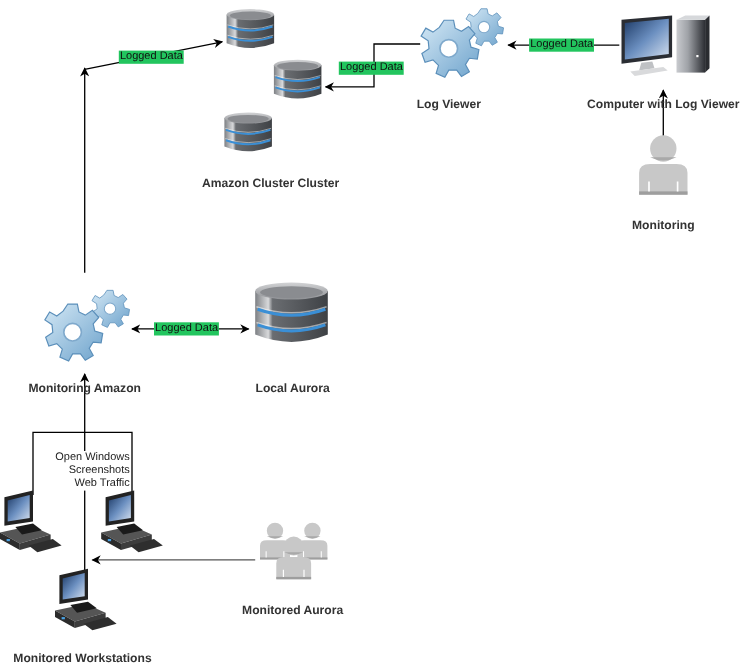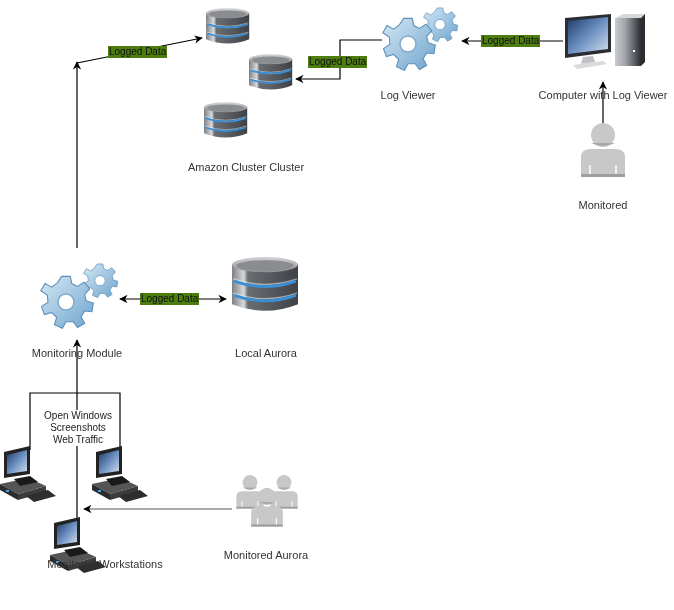--- a/index.html
+++ b/index.html
@@ -1,19 +1,19 @@
 <!DOCTYPE html>
 <html><head>
 <meta charset="utf-8">
 <style>
   html, body { margin:0; padding:0; background:#ffffff; }
   body { width:674px; height:610px; position:relative; overflow:hidden; font-family:"Liberation Sans", sans-serif; }
   #canvas { position:absolute; left:0; top:0; width:674px; height:610px; }
-  .lbl { position:absolute; font-size:11px; color:#333333; white-space:nowrap; text-align:center; line-height:13px; }
-  .elabel { position:absolute; font-size:10px; color:#111; background:#4d7c0f; white-space:nowrap; line-height:12px; padding:0 1px; }
+  .lbl { position:absolute; font-size:11px; color:#333333; white-space:nowrap; text-align:center; line-height:13px;font-weight:bold; }
+  .elabel { position:absolute; font-size:10px; color:#111; background:#22c55e; white-space:nowrap; line-height:12px; padding:0 1px; }
   .multi { position:absolute; font-size:10px; color:#222; background:#fff; text-align:center; line-height:12px; }
 </style>
 </head>
 <body>
 
 <svg id="canvas" viewBox="0 0 674 610" width="674" height="610">
   <defs>
     <marker id="arr" viewBox="0 0 10 10" refX="9" refY="5" markerWidth="7" markerHeight="7" orient="auto-start-reverse">
       <path d="M0,0 L10,5 L0,10 L3,5 z" fill="#000"></path>
     </marker>
@@ -172,25 +172,25 @@
       </g>
     <g transform="translate(267,505) scale(0.72)">
         <use href="#person"></use>
       </g>
   </g>
 </svg>
 
 <div class="lbl" style="left:176px;top:161px;width:140px;">Amazon Cluster Cluster</div>
 <div class="lbl" style="left:370px;top:89px;width:76px;">Log Viewer</div>
 <div class="lbl" style="left:528px;top:89px;width:150px;">Computer with Log Viewer</div>
-<div class="lbl" style="left:566px;top:199px;width:74px;">Monitored</div>
-<div class="lbl" style="left:16px;top:347px;width:122px;">Monitoring Module</div>
+<div class="lbl" style="left:566px;top:199px;width:74px;">Monitoring</div>
+<div class="lbl" style="left:16px;top:347px;width:122px;">Monitoring Amazon</div>
 <div class="lbl" style="left:216px;top:347px;width:100px;">Local Aurora</div>
-<div class="lbl" style="left:0px;top:558px;width:150px;padding-left:30px;">Monitored Workstations</div>
+<div class="lbl" style="left:0px;top:593px;width:150px;">Monitored Workstations</div>
 <div class="lbl" style="left:214px;top:549px;width:104px;">Monitored Aurora</div>
 
 <div class="elabel" style="left:108px;top:46px;">Logged Data</div>
 <div class="elabel" style="left:308px;top:56px;">Logged Data</div>
 <div class="elabel" style="left:481px;top:35px;">Logged Data</div>
 <div class="elabel" style="left:140px;top:293px;">Logged Data</div>
-<div class="multi" style="left:38px;top:410px;width:80px;white-space:pre-line;">Open Windows
+<div class="multi" style="left:38px;top:410px;width:80px;white-space:pre-line;text-align:right;">Open Windows
 Screenshots
 Web Traffic</div>
 
 </body></html>

